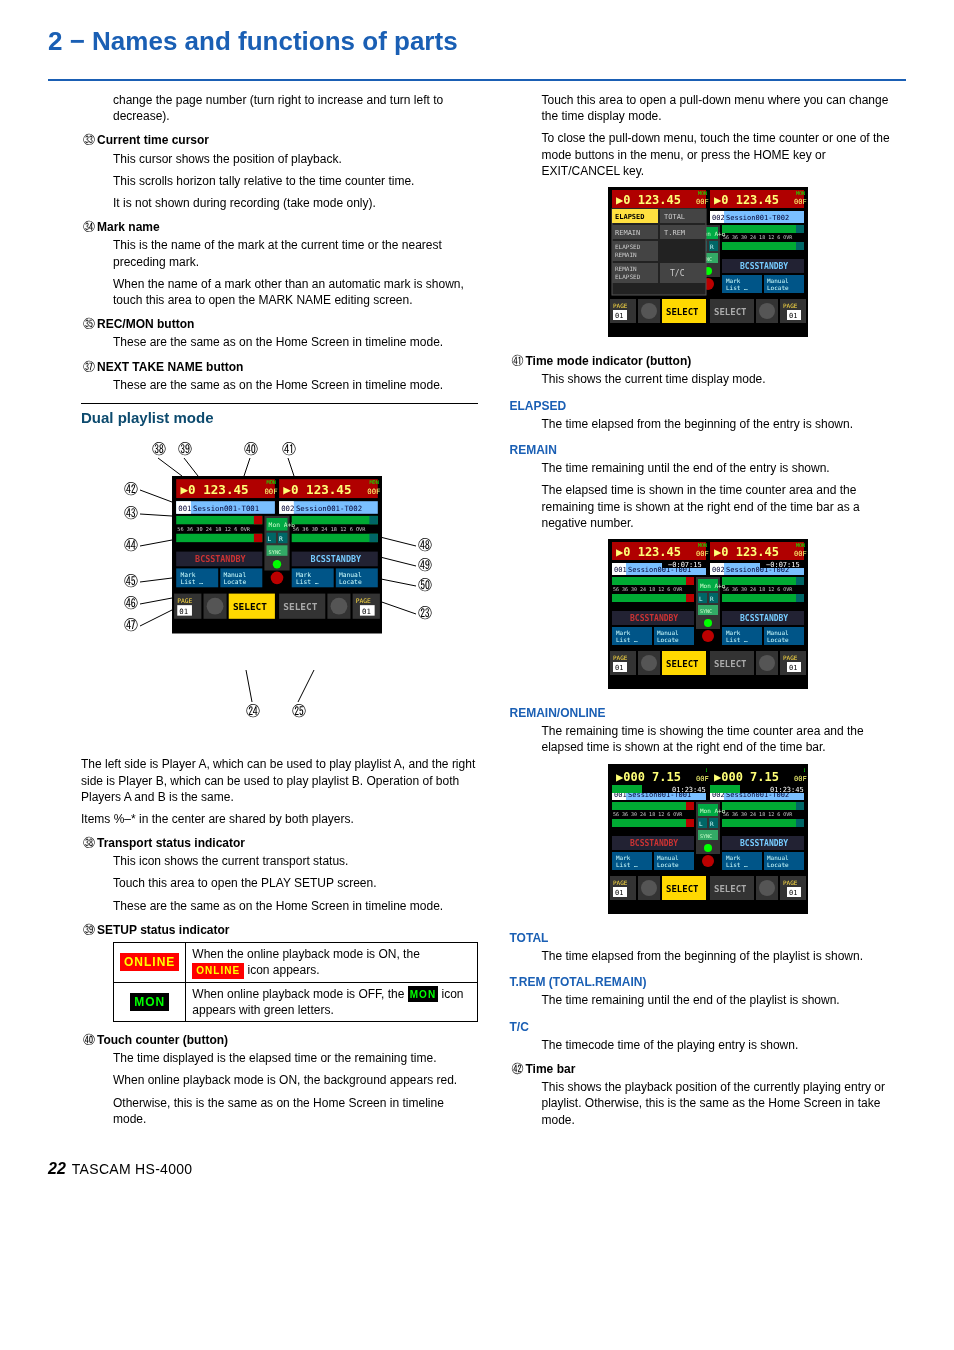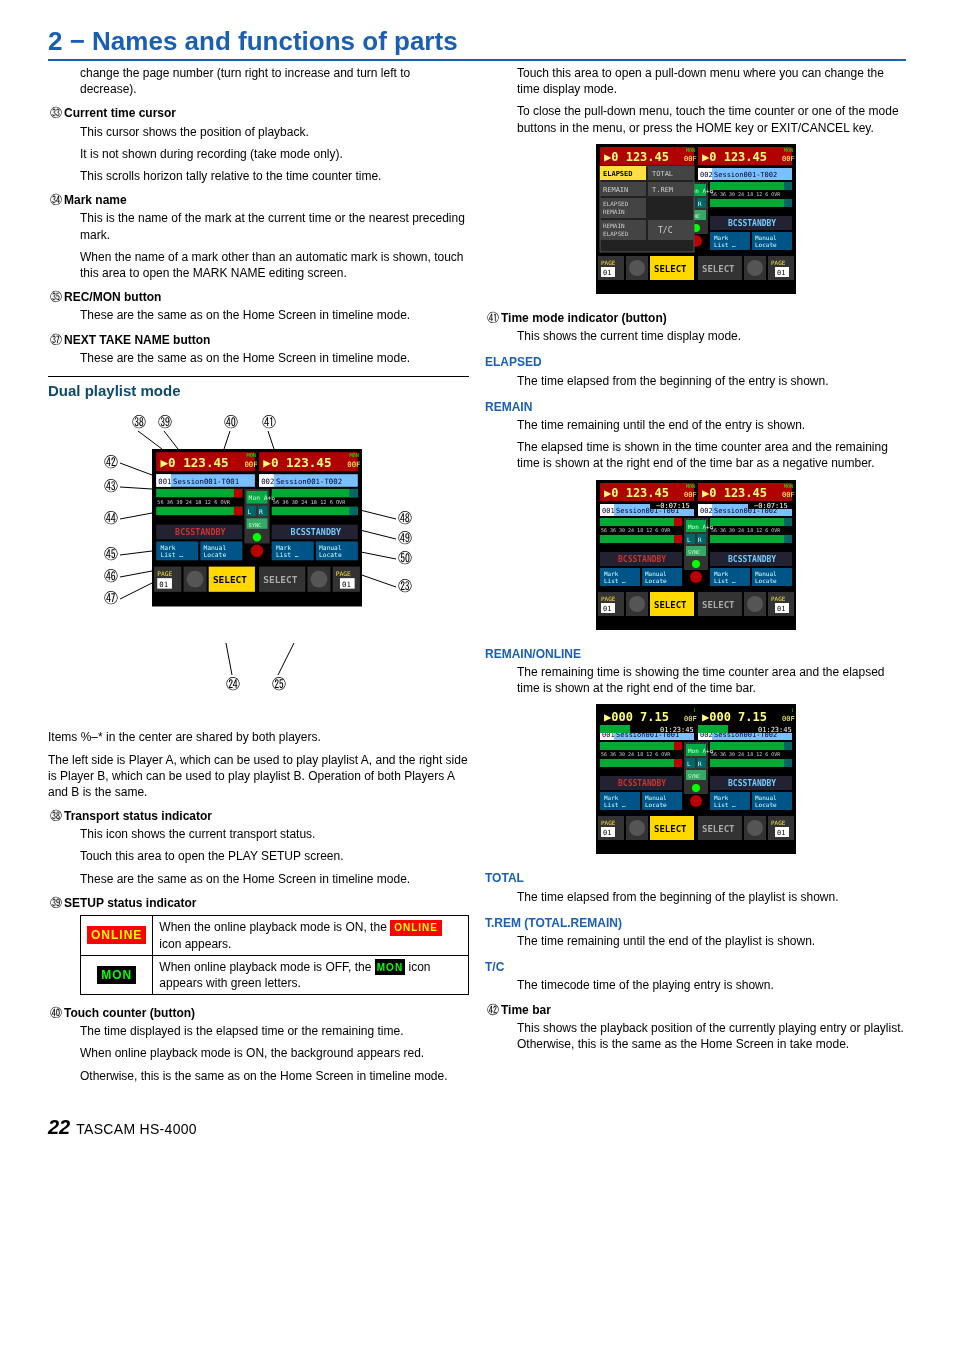--- a/index.html
+++ b/index.html
@@ -11,24 +11,24 @@
     width: 954px;
     margin: 0 auto;
     padding: 24px 48px 20px 48px;
     line-height: 1.35;
   }
   .chapter-title {
     font-size: 26px;
     font-weight: 700;
     color: #1a5fb4;
     border-bottom: 2px solid #1a5fb4;
-    padding-bottom: 0;
-    margin-bottom: 4px;
+    padding-bottom: 20px;
+    margin-bottom: 11px;
   }
-  .columns { display: flex; gap: 16px; }
+  .columns { display: flex; gap: 32px; margin-left: 33px; }
   .col { flex: 1; min-width: 0; }
   .body-indent { padding-left: 32px; }
   p { margin-bottom: 6px; }
   .item-row { display: flex; margin-top: 8px; margin-bottom: 2px; }
   .item-num { width: 18px; flex-shrink: 0; font-size: 12px; }
   .item-title { font-weight: 700; }
   .section-title {
     font-size: 15px;
     font-weight: 700;
     color: #0c4a6e;
@@ -41,21 +41,21 @@
   .fig-center { text-align: center; margin: 8px 0 12px 0; }
   .fig-center svg { max-width: 100%; }
   .subhead { font-weight: 700; margin-top: 10px; margin-bottom: 2px; }
   .subhead-blue { color: #1a5fb4; }
   .online-table { border: 1px solid #000; border-collapse: collapse; margin: 4px 0 10px 0; width: 100%; }
   .online-table td { border: 1px solid #000; padding: 3px 6px; vertical-align: middle; }
   .badge-online { display:inline-block; background:#ff0000; color:#ff0; font-weight:900; font-family:Impact,Arial Black,sans-serif; padding:1px 4px; letter-spacing:1px; }
   .badge-mon-bg { display:inline-block; background:#000; padding:1px 4px; }
   .badge-mon { color:#0f0; font-weight:900; font-family:Impact,Arial Black,sans-serif; letter-spacing:1px; }
   .footer { display:flex; align-items:baseline; gap:6px; margin-top:24px; }
-  .pagenum { font-size:20px; font-weight:700; font-style:italic; }
+  .pagenum { font-size:16px; font-weight:700; font-style:italic; }
   .footer-model { font-size:14px; letter-spacing:0.3px; }
 
   .circ { font-family: Arial, sans-serif; display:inline-block; width:16px; text-align:center; }
 </style>
 </head>
 <body>
 
 <svg width="0" height="0" style="position:absolute">
   <defs>
     <g id="mini-screen">
@@ -146,22 +146,22 @@
 
   <div class="col">
     <p class="body-indent">change the page number (turn right to increase and turn left to decrease).</p>
 
     <div class="item-row">
       <span class="item-num circ">㉝</span>
       <span class="item-title">Current time cursor</span>
     </div>
     <div class="body-indent">
       <p>This cursor shows the position of playback.</p>
+      <p>This scrolls horizon tally relative to the time counter time.</p>
       <p>It is not shown during recording (take mode only).</p>
-      <p>This scrolls horizon tally relative to the time counter time.</p>
     </div>
 
     <div class="item-row">
       <span class="item-num circ">㉞</span>
       <span class="item-title">Mark name</span>
     </div>
     <div class="body-indent">
       <p>This is the name of the mark at the current time or the nearest preceding mark.</p>
       <p>When the name of a mark other than an automatic mark is shown, touch this area to open the MARK NAME editing screen.</p>
     </div>
@@ -223,22 +223,22 @@
           <line x1="138" y1="262" x2="132" y2="230" stroke="#000"></line>
         <text x="178" y="276" font-size="14">㉕</text>
           <line x1="184" y1="262" x2="200" y2="230" stroke="#000"></line>
 
         <g transform="translate(58,36) scale(1.05)">
             <use href="#mini-screen"></use>
           </g>
       </svg>
     </div>
 
+    <p>The left side is Player A, which can be used to play playlist A, and the right side is Player B, which can be used to play playlist B. Operation of both Players A and B is the same.</p>
     <p>Items %–* in the center are shared by both players.</p>
-    <p>The left side is Player A, which can be used to play playlist A, and the right side is Player B, which can be used to play playlist B. Operation of both Players A and B is the same.</p>
 
     <div class="item-row">
       <span class="item-num circ">㊳</span>
       <span class="item-title">Transport status indicator</span>
     </div>
     <div class="body-indent">
       <p>This icon shows the current transport status.</p>
       <p>Touch this area to open the PLAY SETUP screen.</p>
       <p>These are the same as on the Home Screen in timeline mode.</p>
     </div>

